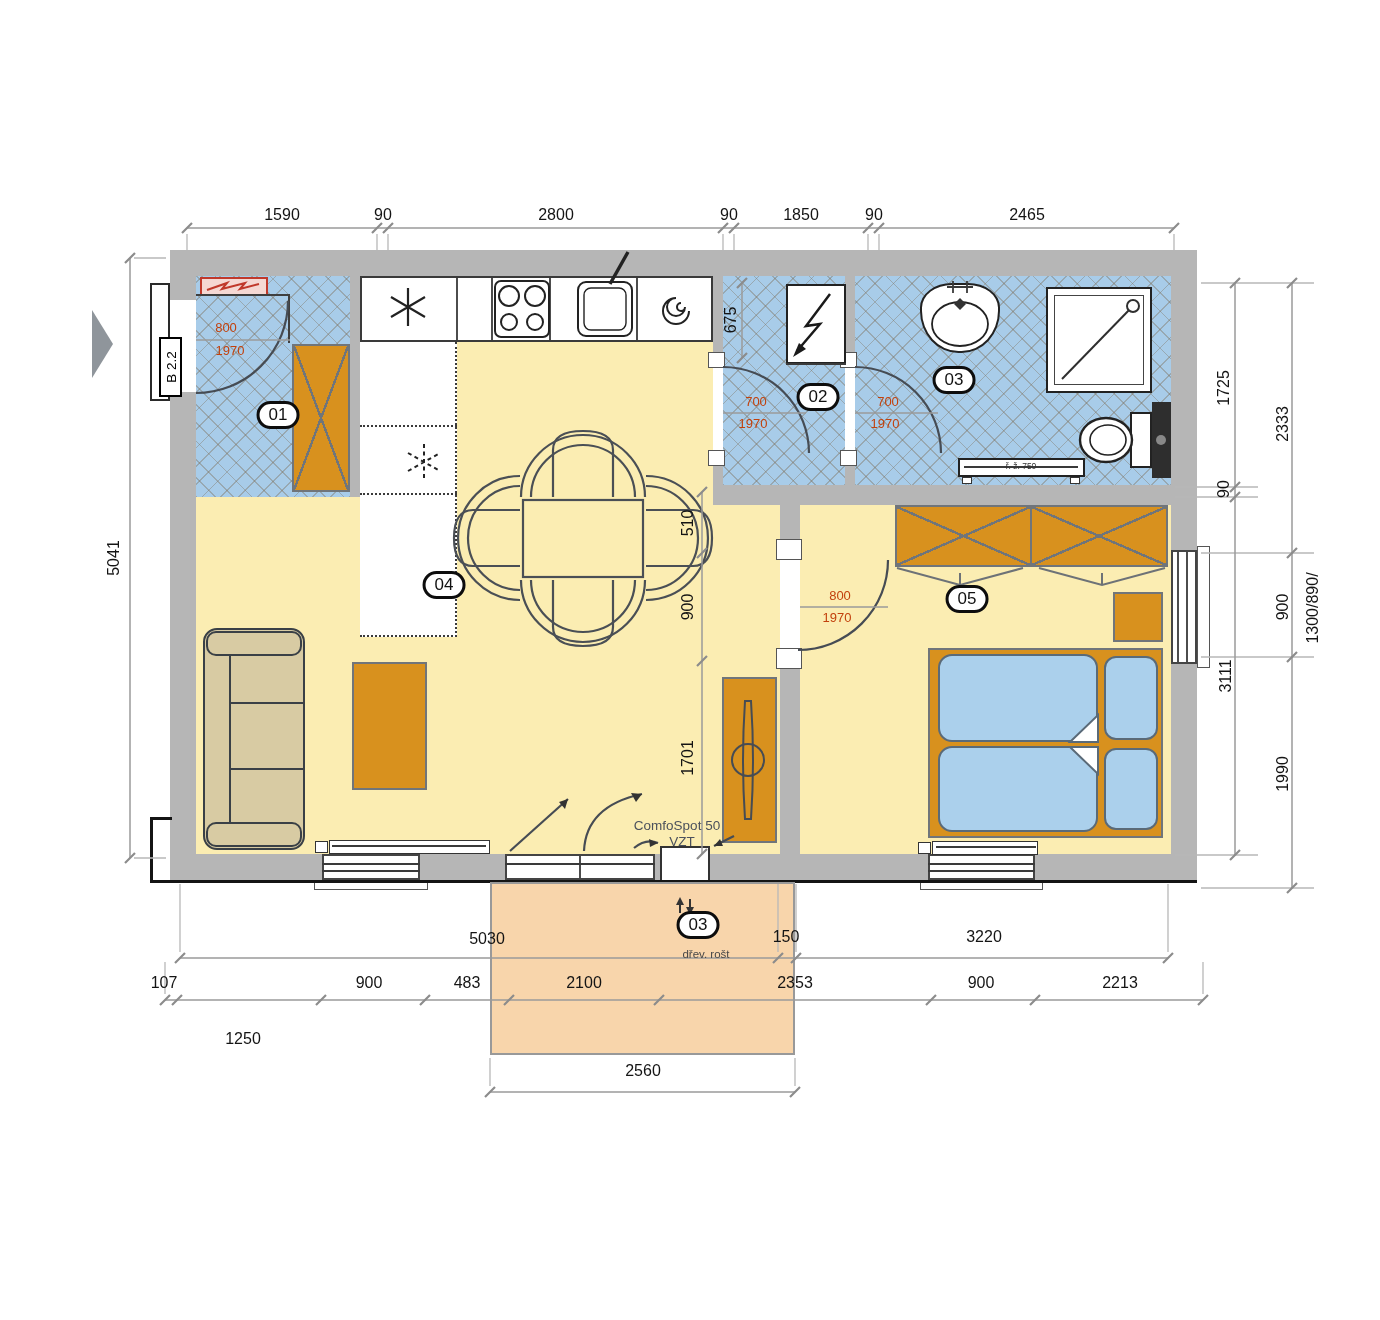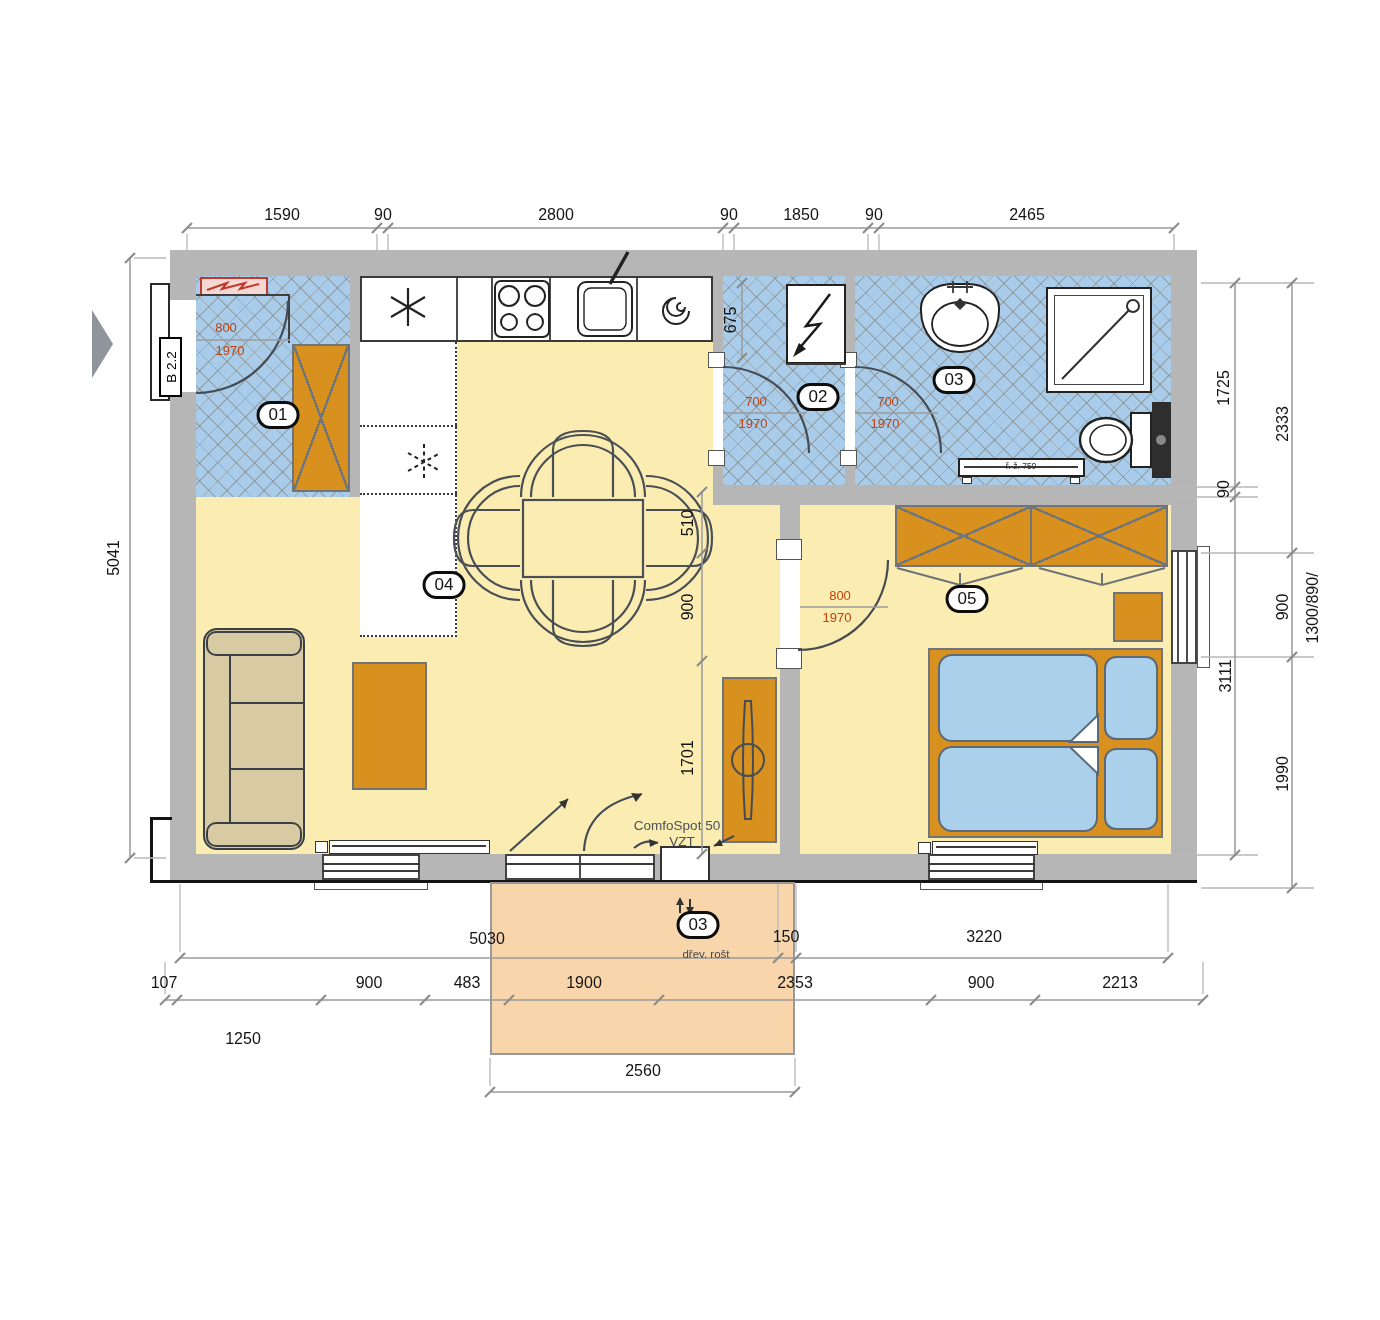--- a/index.html
+++ b/index.html
@@ -279,21 +279,21 @@
   <span class="dimv" style="left:688px;top:607px">900</span>
   <span class="dimv" style="left:688px;top:758px">1701</span>
 
   <span class="dim" style="left:487px;top:930px">5030</span>
   <span class="dim" style="left:786px;top:928px">150</span>
   <span class="dim" style="left:984px;top:928px">3220</span>
   <span class="dim" style="left:164px;top:974px">107</span>
   <span class="dim" style="left:243px;top:1030px">1250</span>
   <span class="dim" style="left:369px;top:974px">900</span>
   <span class="dim" style="left:467px;top:974px">483</span>
-  <span class="dim" style="left:584px;top:974px">1900</span>
+  <span class="dim" style="left:584px;top:974px">2100</span>
   <span class="dim" style="left:795px;top:974px">2353</span>
   <span class="dim" style="left:981px;top:974px">900</span>
   <span class="dim" style="left:1120px;top:974px">2213</span>
   <span class="dim" style="left:643px;top:1062px">2560</span>
 
   <span class="ddim" style="left:226px;top:320px">800</span>
   <span class="ddim" style="left:230px;top:343px">1970</span>
   <span class="ddim" style="left:756px;top:394px">700</span>
   <span class="ddim" style="left:753px;top:416px">1970</span>
   <span class="ddim" style="left:888px;top:394px">700</span>

